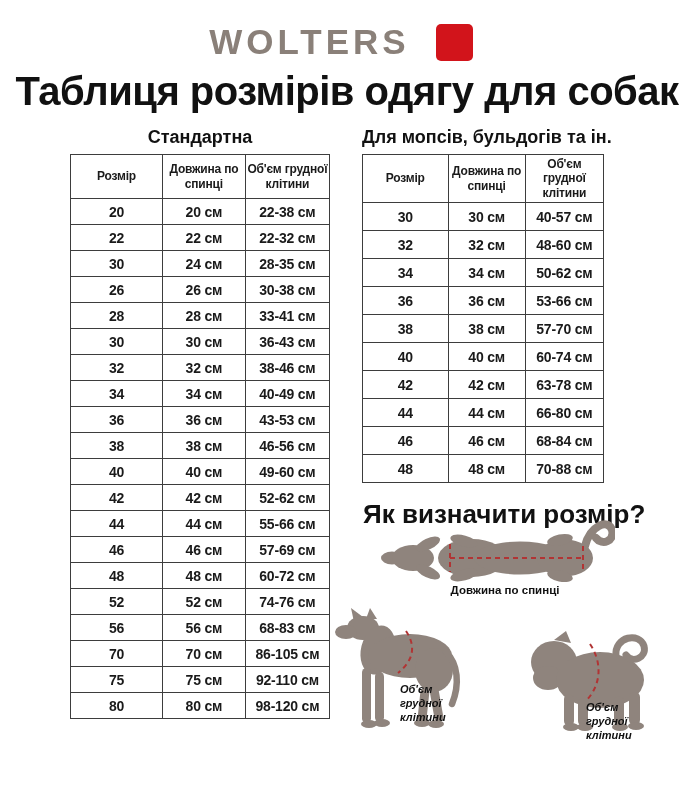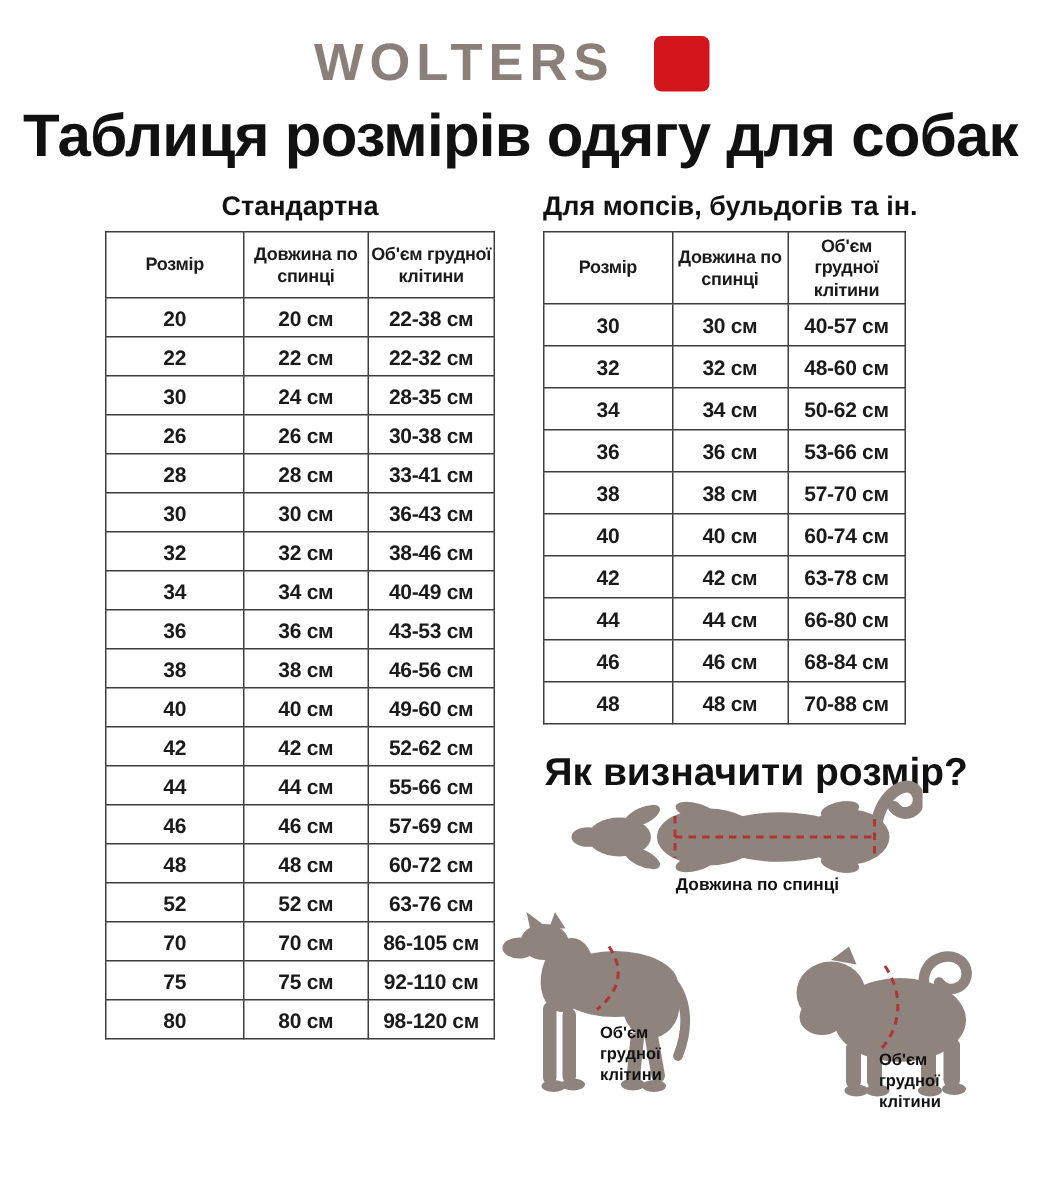--- a/index.html
+++ b/index.html
@@ -24,21 +24,21 @@
   .standard td { font-size:14px; height:25px; }
   .pugs td { font-size:14px; height:27px; }
 
   
   .guide-title { position:absolute; left:360px; top:496px; margin:3px; font-size:26px; font-weight:700; color:#111; white-space:nowrap; }
   .svg-abs { position:absolute; }
   #dog-top { left:380px; top:514px; }
   #dog-side { left:332px; top:608px; }
   #dog-bull { left:528px; top:628px; }
   .back-label { position:absolute; left:415px; top:584px; width:180px; text-align:center; font-size:11.5px; font-weight:700; color:#111; }
-  .chest-label { position:absolute; font-size:11px; font-weight:700; line-height:1.25; color:#111; white-space:pre-line; }
+  .chest-label { position:absolute; font-size:11px; font-weight:700; line-height:1.25; color:#111; white-space:pre-line;font-style:italic; }
   .chest-1 { left:400px; top:683px; }
   .chest-2 { left:586px; top:701px; }
 
   .dog-fill { fill:#8f847d; }
   .dog-stroke { fill:none; stroke:#8f847d; stroke-linecap:round; }
   .measure { fill:none; stroke:#b13434; stroke-width:2; stroke-dasharray:5 4; }
 </style>
 </head>
 <body>
 
@@ -138,21 +138,26 @@
             <td>57-69 см</td>
           </tr>
           <tr>
             <td>48</td>
             <td>48 см</td>
             <td>60-72 см</td>
           </tr>
           <tr>
             <td>52</td>
             <td>52 см</td>
-            <td>63-76 см</td>
+            <td>74-76 см</td>
+          </tr>
+          <tr>
+            <td>56</td>
+            <td>56 см</td>
+            <td>68-83 см</td>
           </tr>
           <tr>
             <td>70</td>
             <td>70 см</td>
             <td>86-105 см</td>
           </tr>
           <tr>
             <td>75</td>
             <td>75 см</td>
             <td>92-110 см</td>

